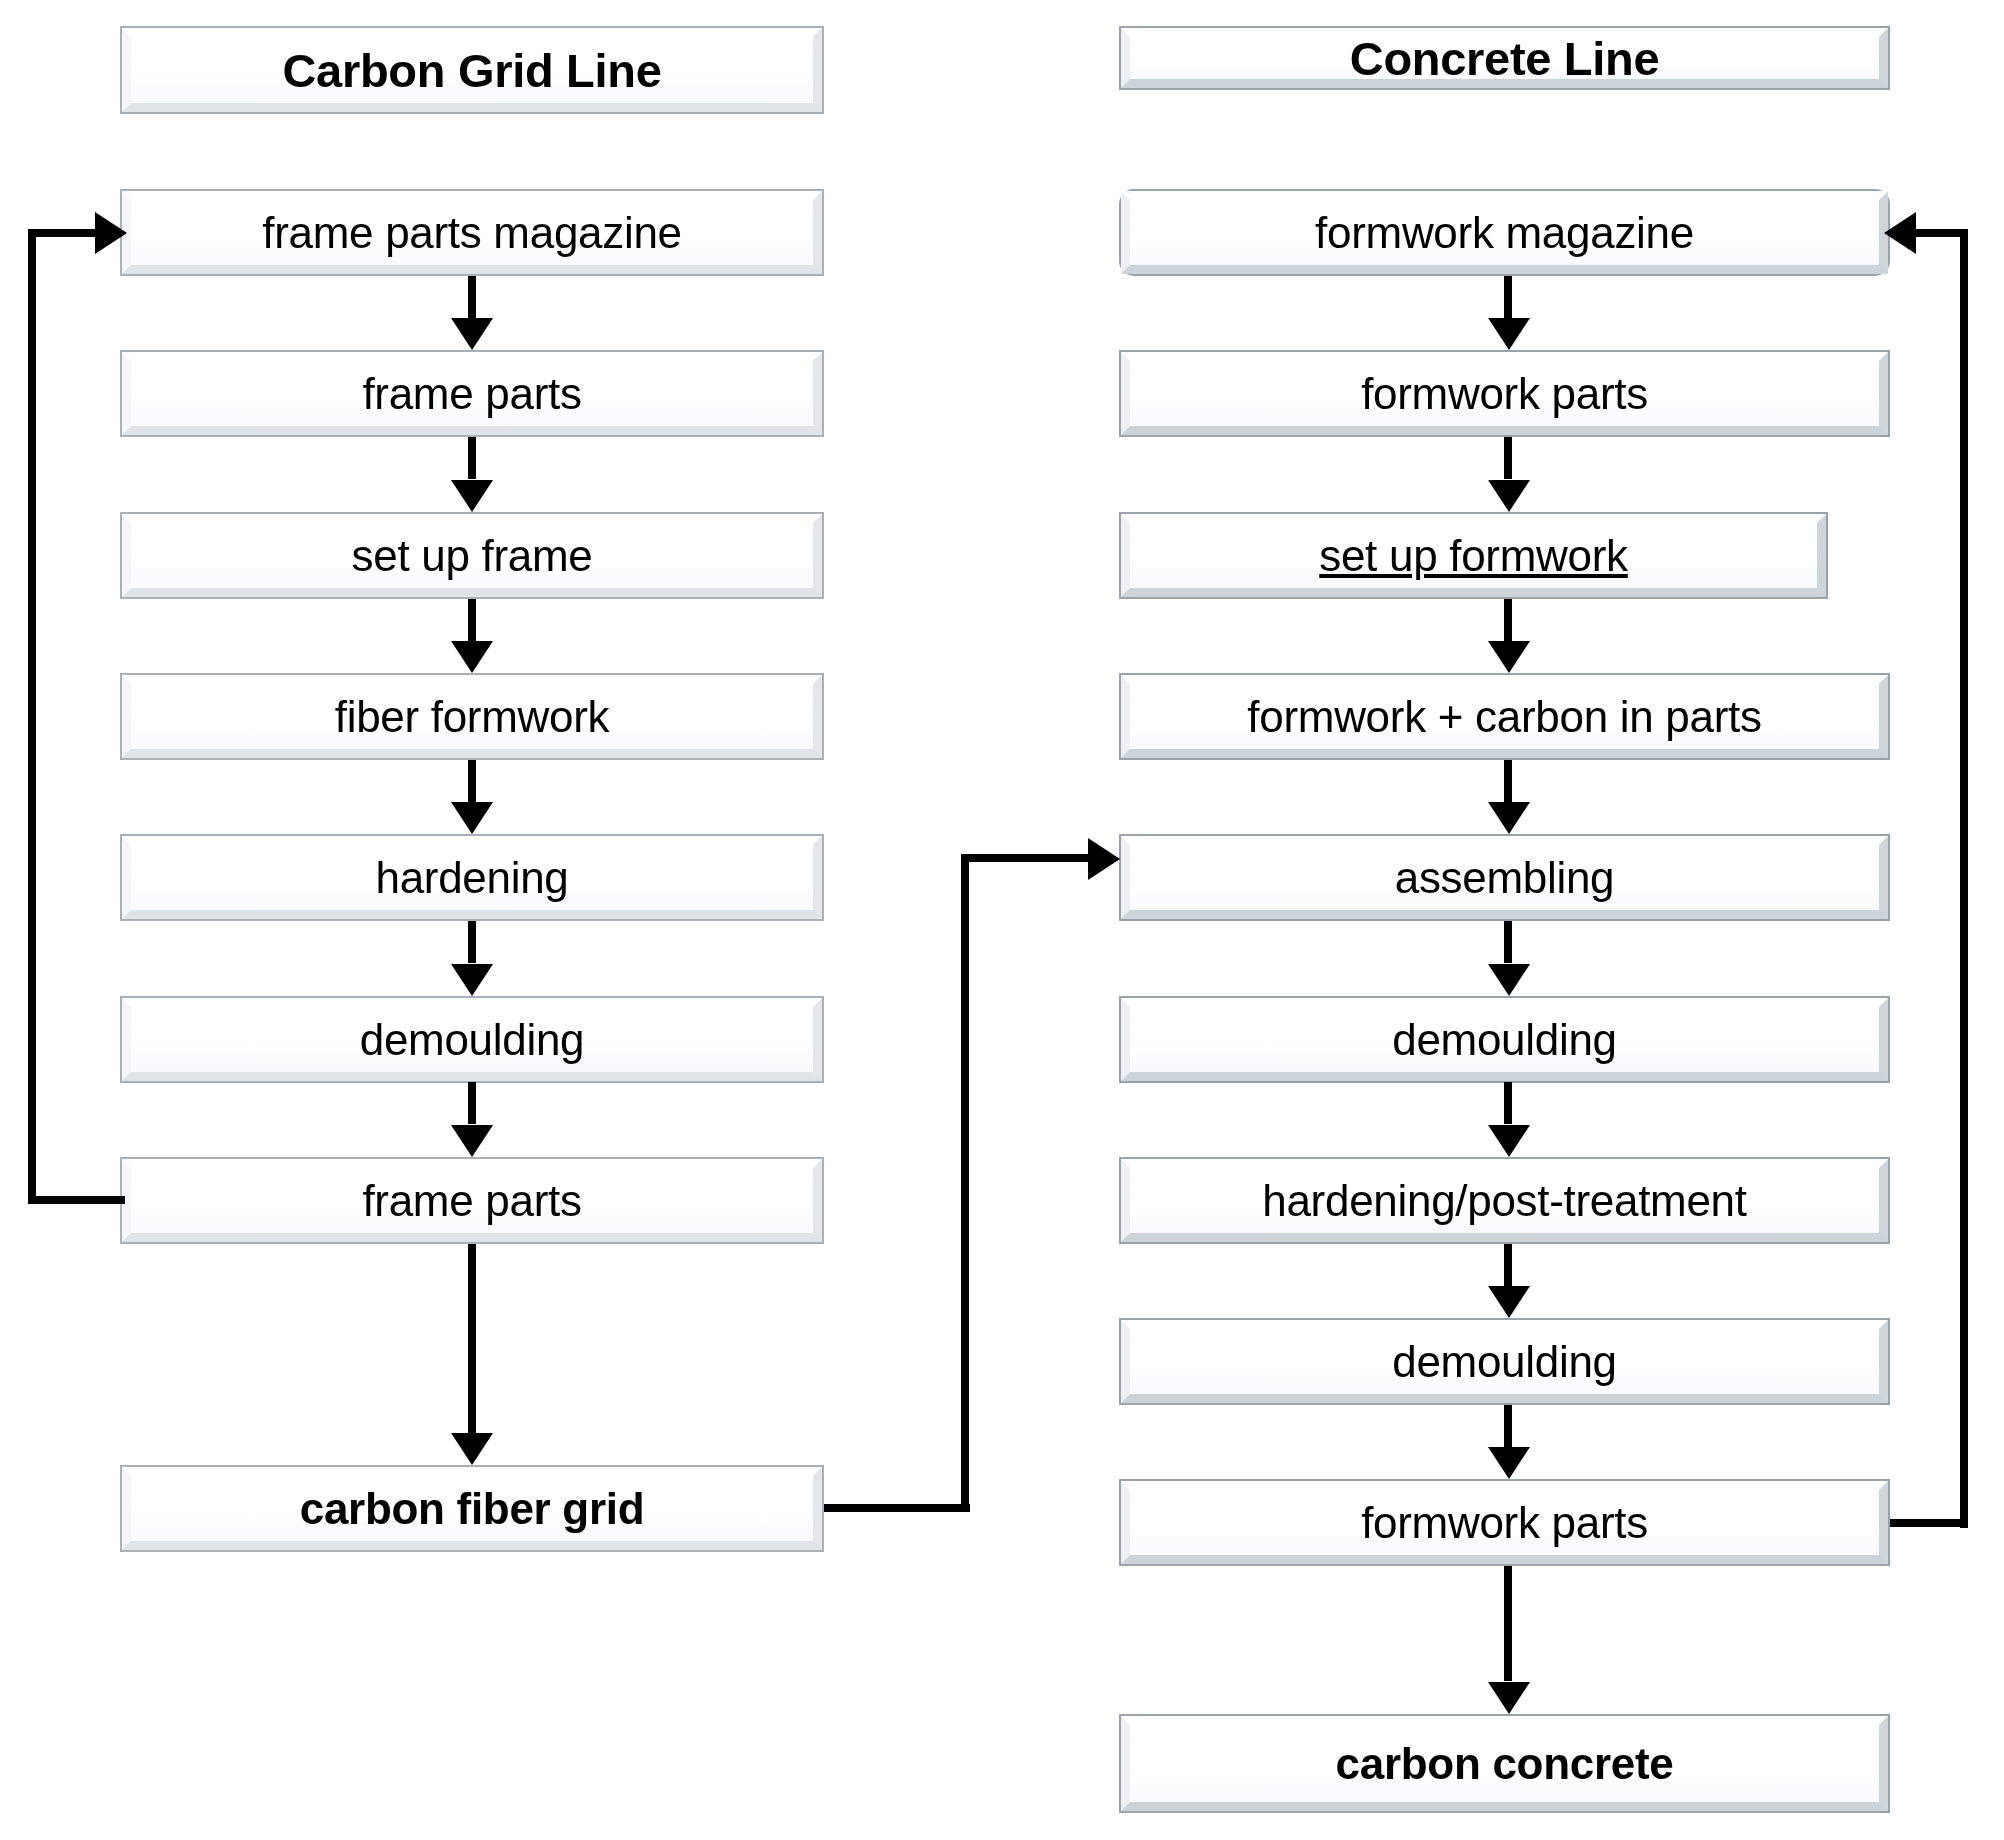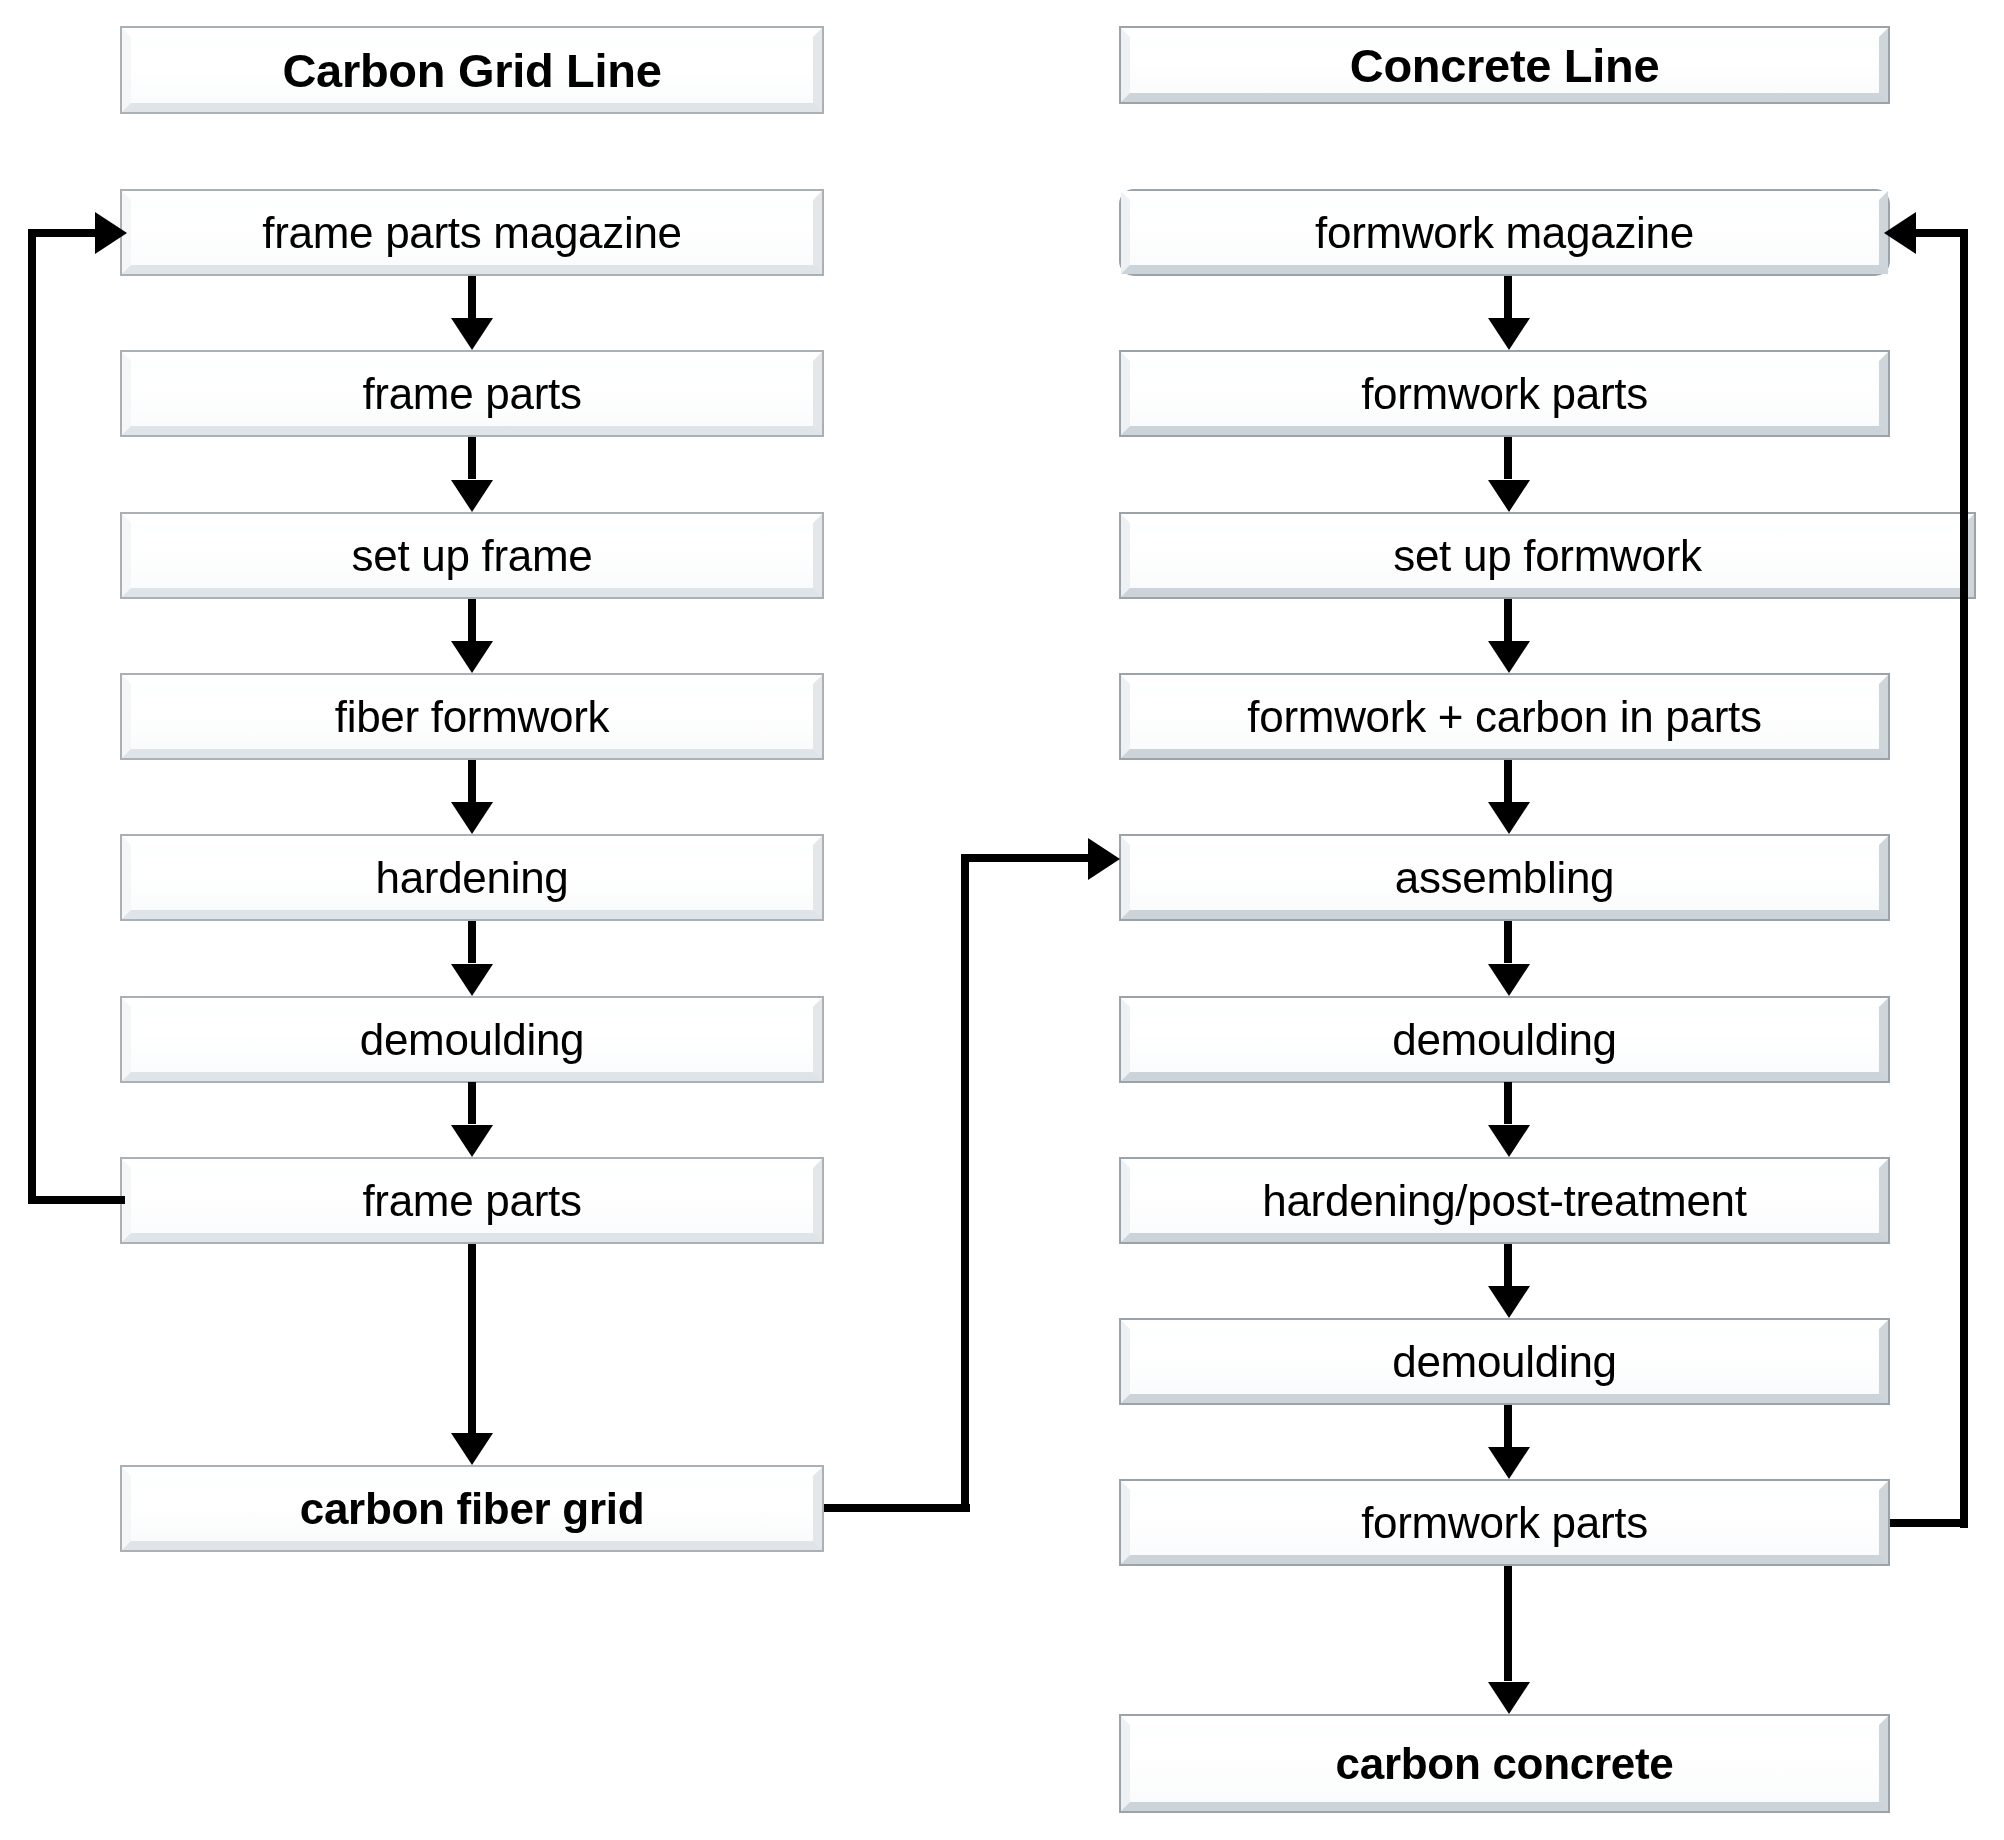--- a/index.html
+++ b/index.html
@@ -119,36 +119,36 @@
     </div>
 
     <div class="node strong" style="left:120px;top:1465px;width:704px;height:87px;">
       <span class="inner"></span>
       <span class="lbl">carbon fiber grid</span>
     </div>
   </div>
 
   <div class="col-right">
 
-    <div class="node title" style="left:1119px;top:26.4px;width:771px;height:78px;">
+    <div class="node title" style="left:1119px;top:26.4px;width:771px;height:64px;">
       <span class="inner"></span>
       <span class="lbl">Concrete Line</span>
     </div>
 
     <div class="node" style="left:1119px;top:189px;width:771px;height:87px;border-radius:15px;">
       <span class="inner"></span>
       <span class="lbl">formwork magazine</span>
     </div>
 
     <div class="node" style="left:1119px;top:350px;width:771px;height:87px;">
       <span class="inner"></span>
       <span class="lbl">formwork parts</span>
     </div>
 
-    <div class="node" style="left:1119px;top:512px;width:857px;height:87px;">
+    <div class="node" style="left:1119px;top:512px;width:709px;height:87px;text-decoration:underline;">
       <span class="inner"></span>
       <span class="lbl">set up formwork</span>
     </div>
 
     <div class="node" style="left:1119px;top:673px;width:771px;height:87px;">
       <span class="inner"></span>
       <span class="lbl">formwork + carbon in parts</span>
     </div>
 
     <div class="node" style="left:1119px;top:834px;width:771px;height:87px;">

